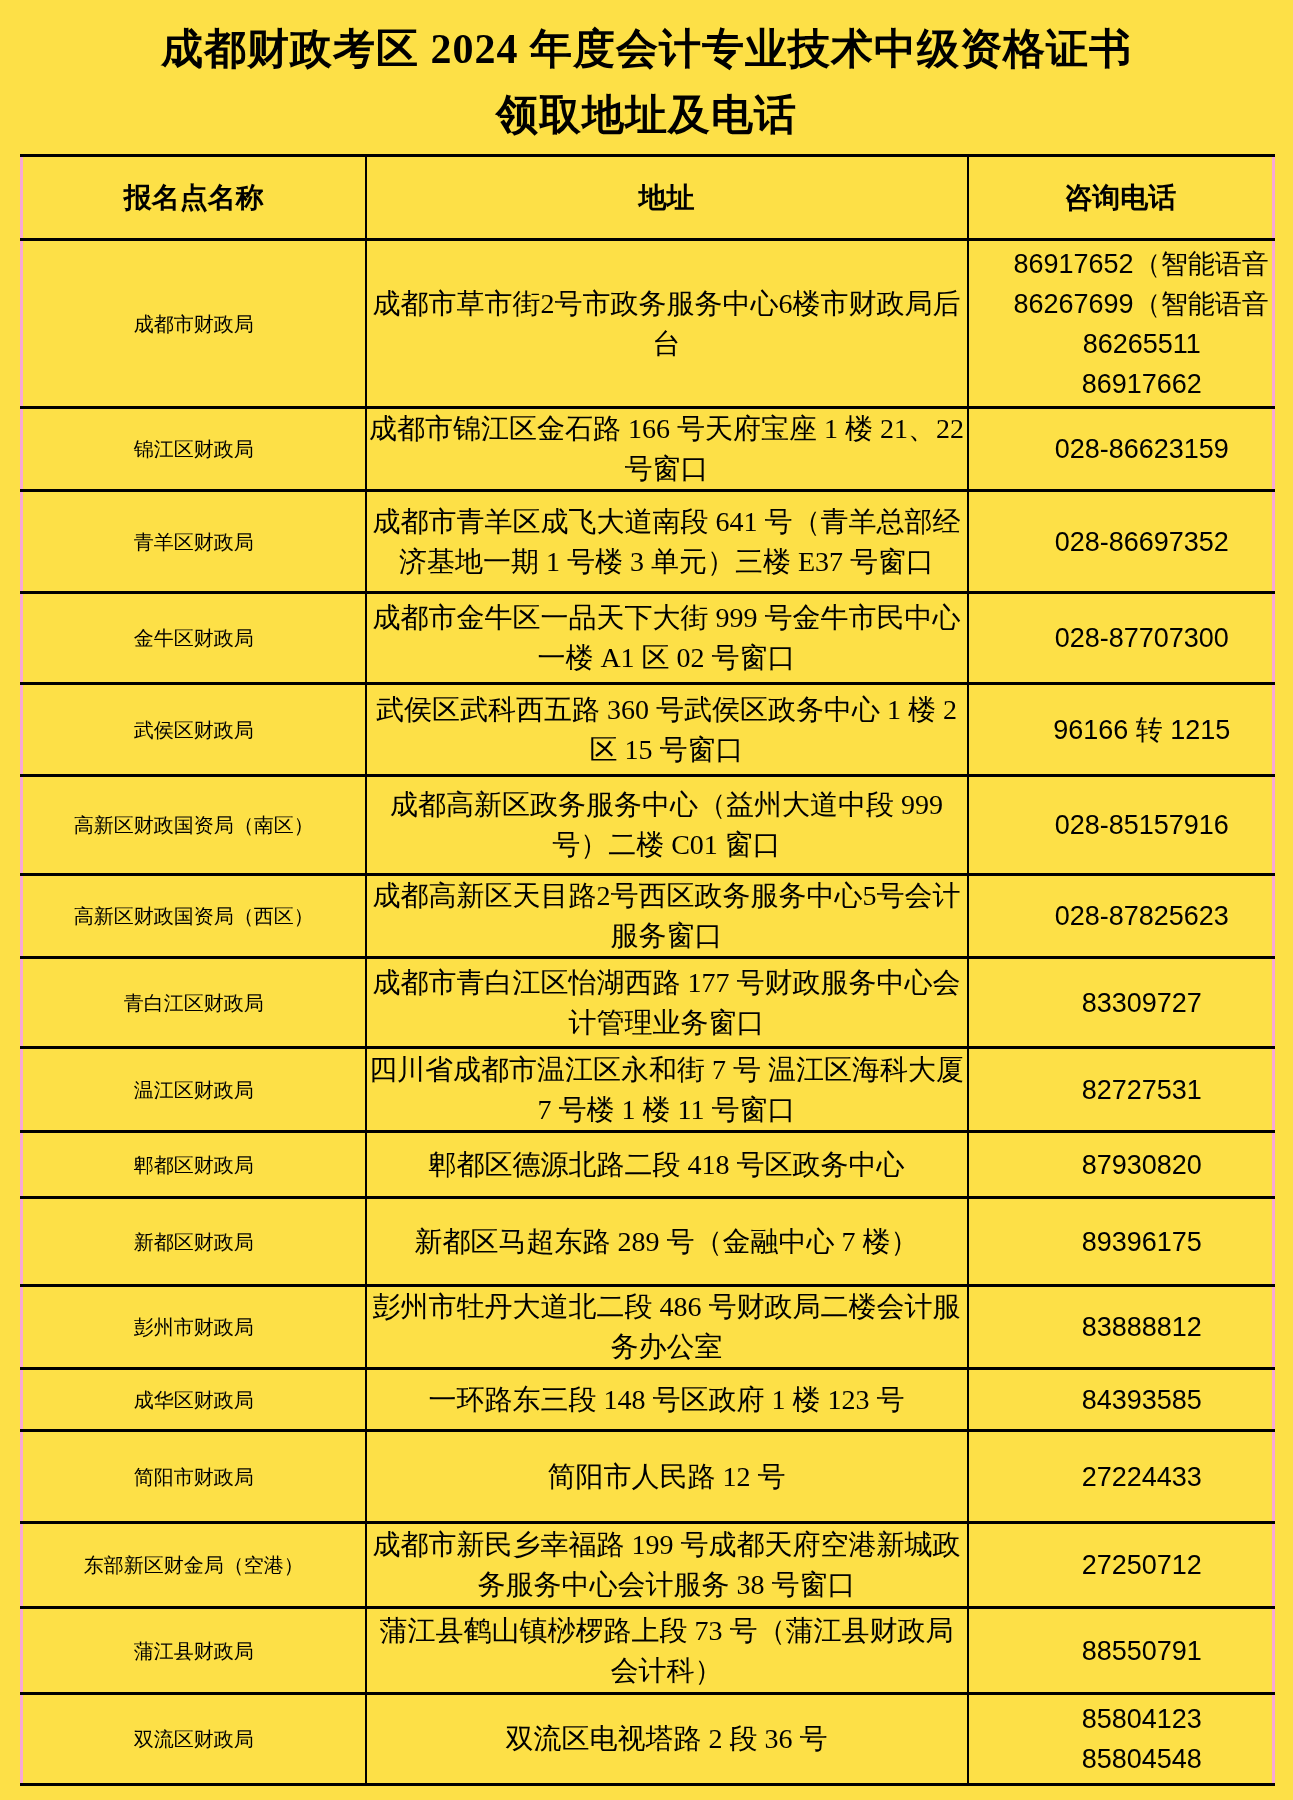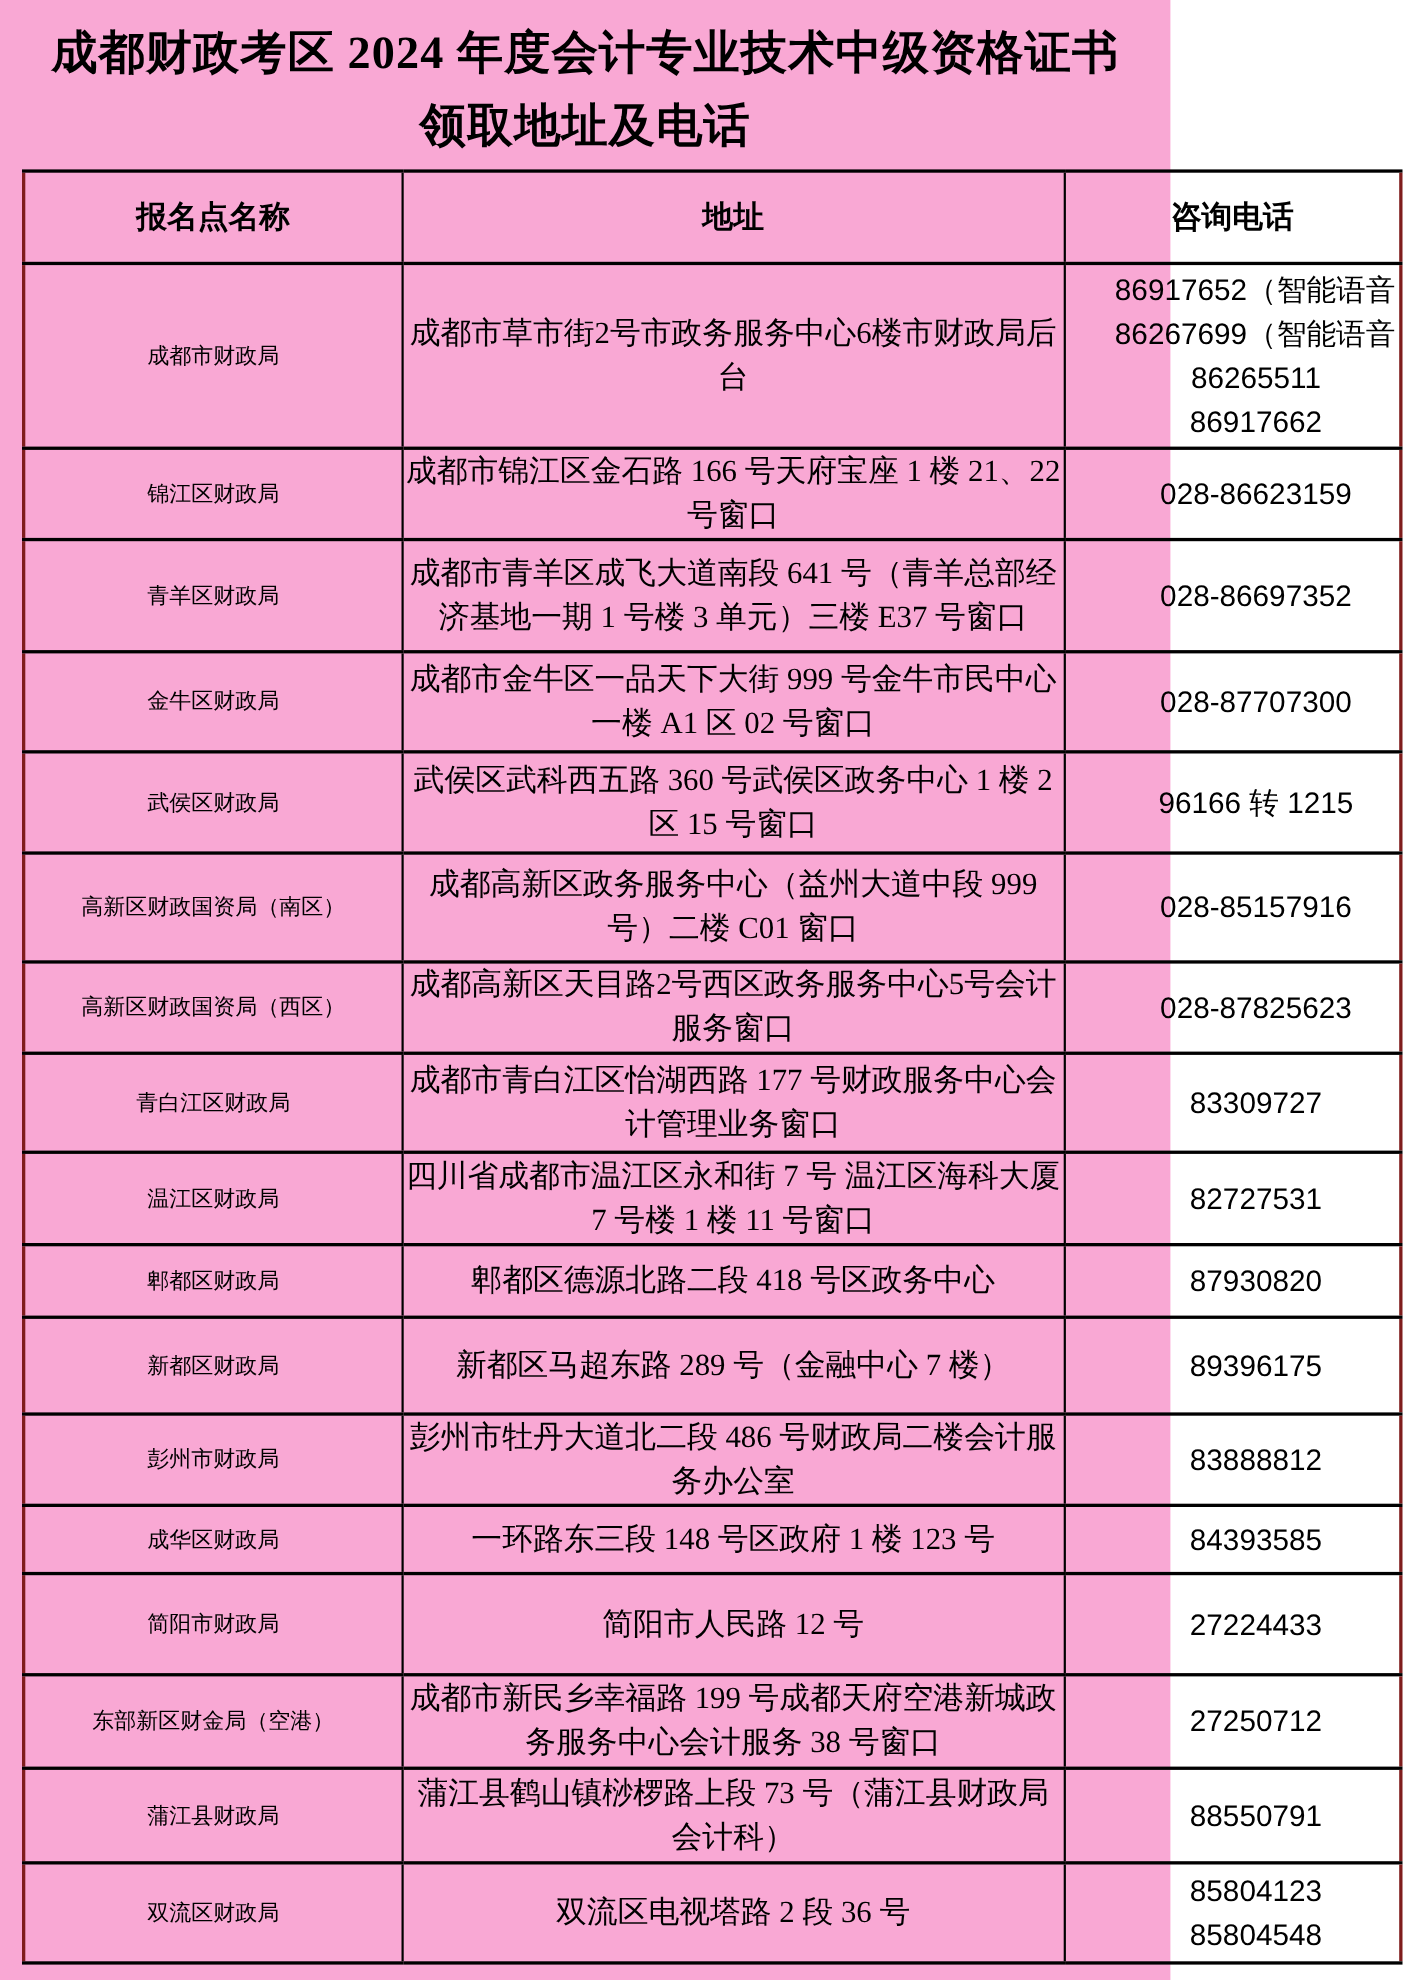--- a/index.html
+++ b/index.html
@@ -8,44 +8,44 @@
     background: #ffffff;
     color: #000000;
   }
   body {
     width: 1293px;
     height: 1800px;
     font-family: "Liberation Serif", "DejaVu Serif", serif;
     overflow: hidden;
   }
   .page {
-    width: 1064px;
+    width: 1293px;
     height: 1800px;
-    background: #f9a8d4;
+    background: #fde047;
   }
   .title {
     margin: 0;
     padding-top: 16px;
     text-align: center;
     font-size: 42px;
     font-weight: 700;
     line-height: 66px;
     letter-spacing: 1px;
   }
   .title-line {
     display: block;
     white-space: nowrap;
   }
   table.pickup-table {
     border-collapse: collapse;
     table-layout: fixed;
     width: 1252px;
     margin-left: 20px;
     margin-top: 6px;
-    border: 3px solid #7f1d1d;
+    border: 3px solid #f9a8d4;
   }
   table.pickup-table th,
   table.pickup-table td {
     border-left: 2px solid #000000;
     border-right: 2px solid #000000;
     border-top: 3px solid #000000;
     border-bottom: 3px solid #000000;
     text-align: center;
     vertical-align: middle;
     padding: 0 2px;

